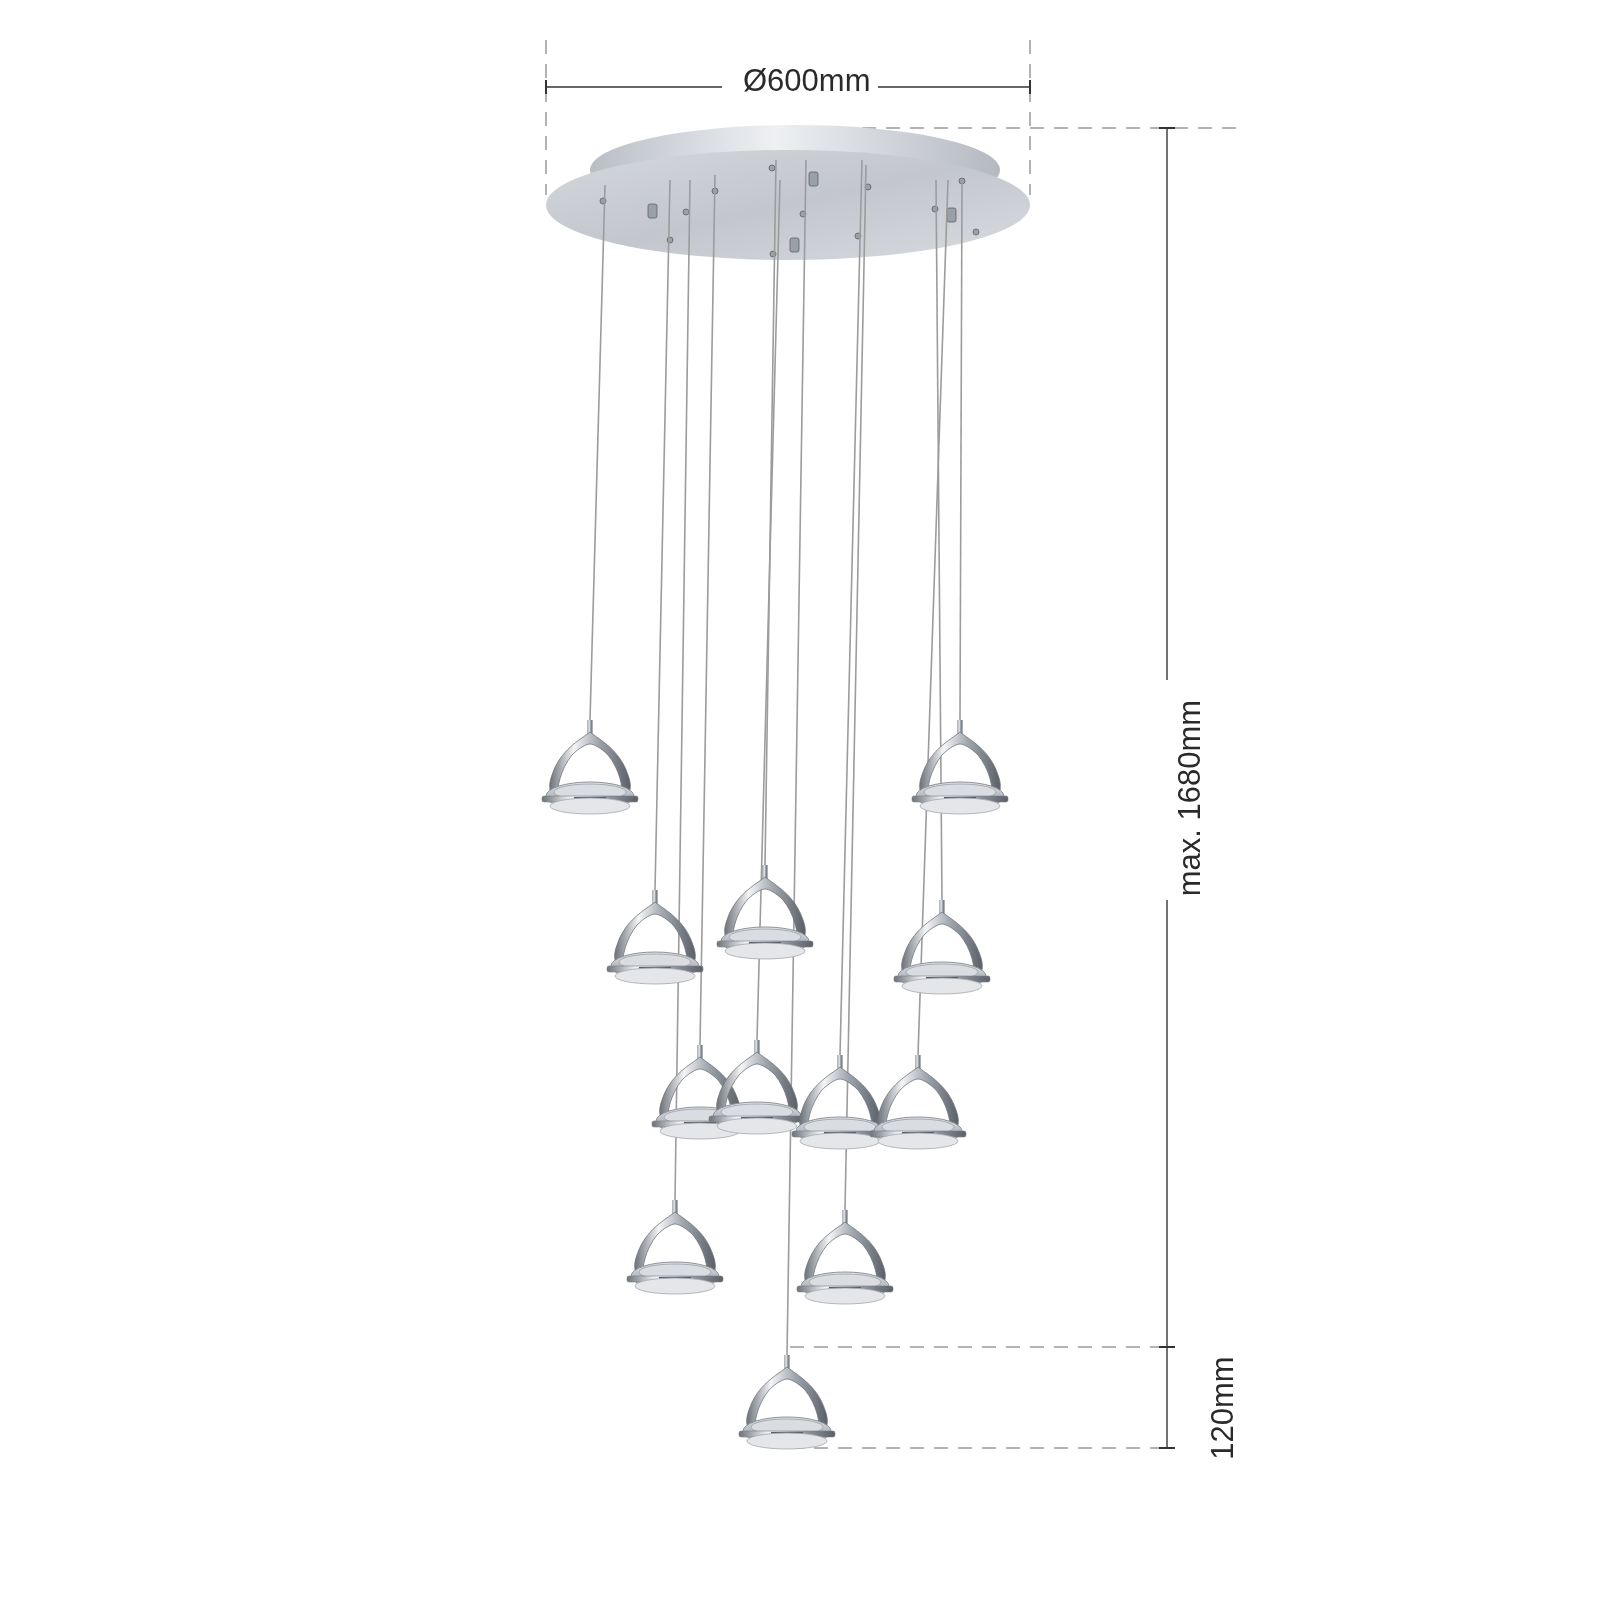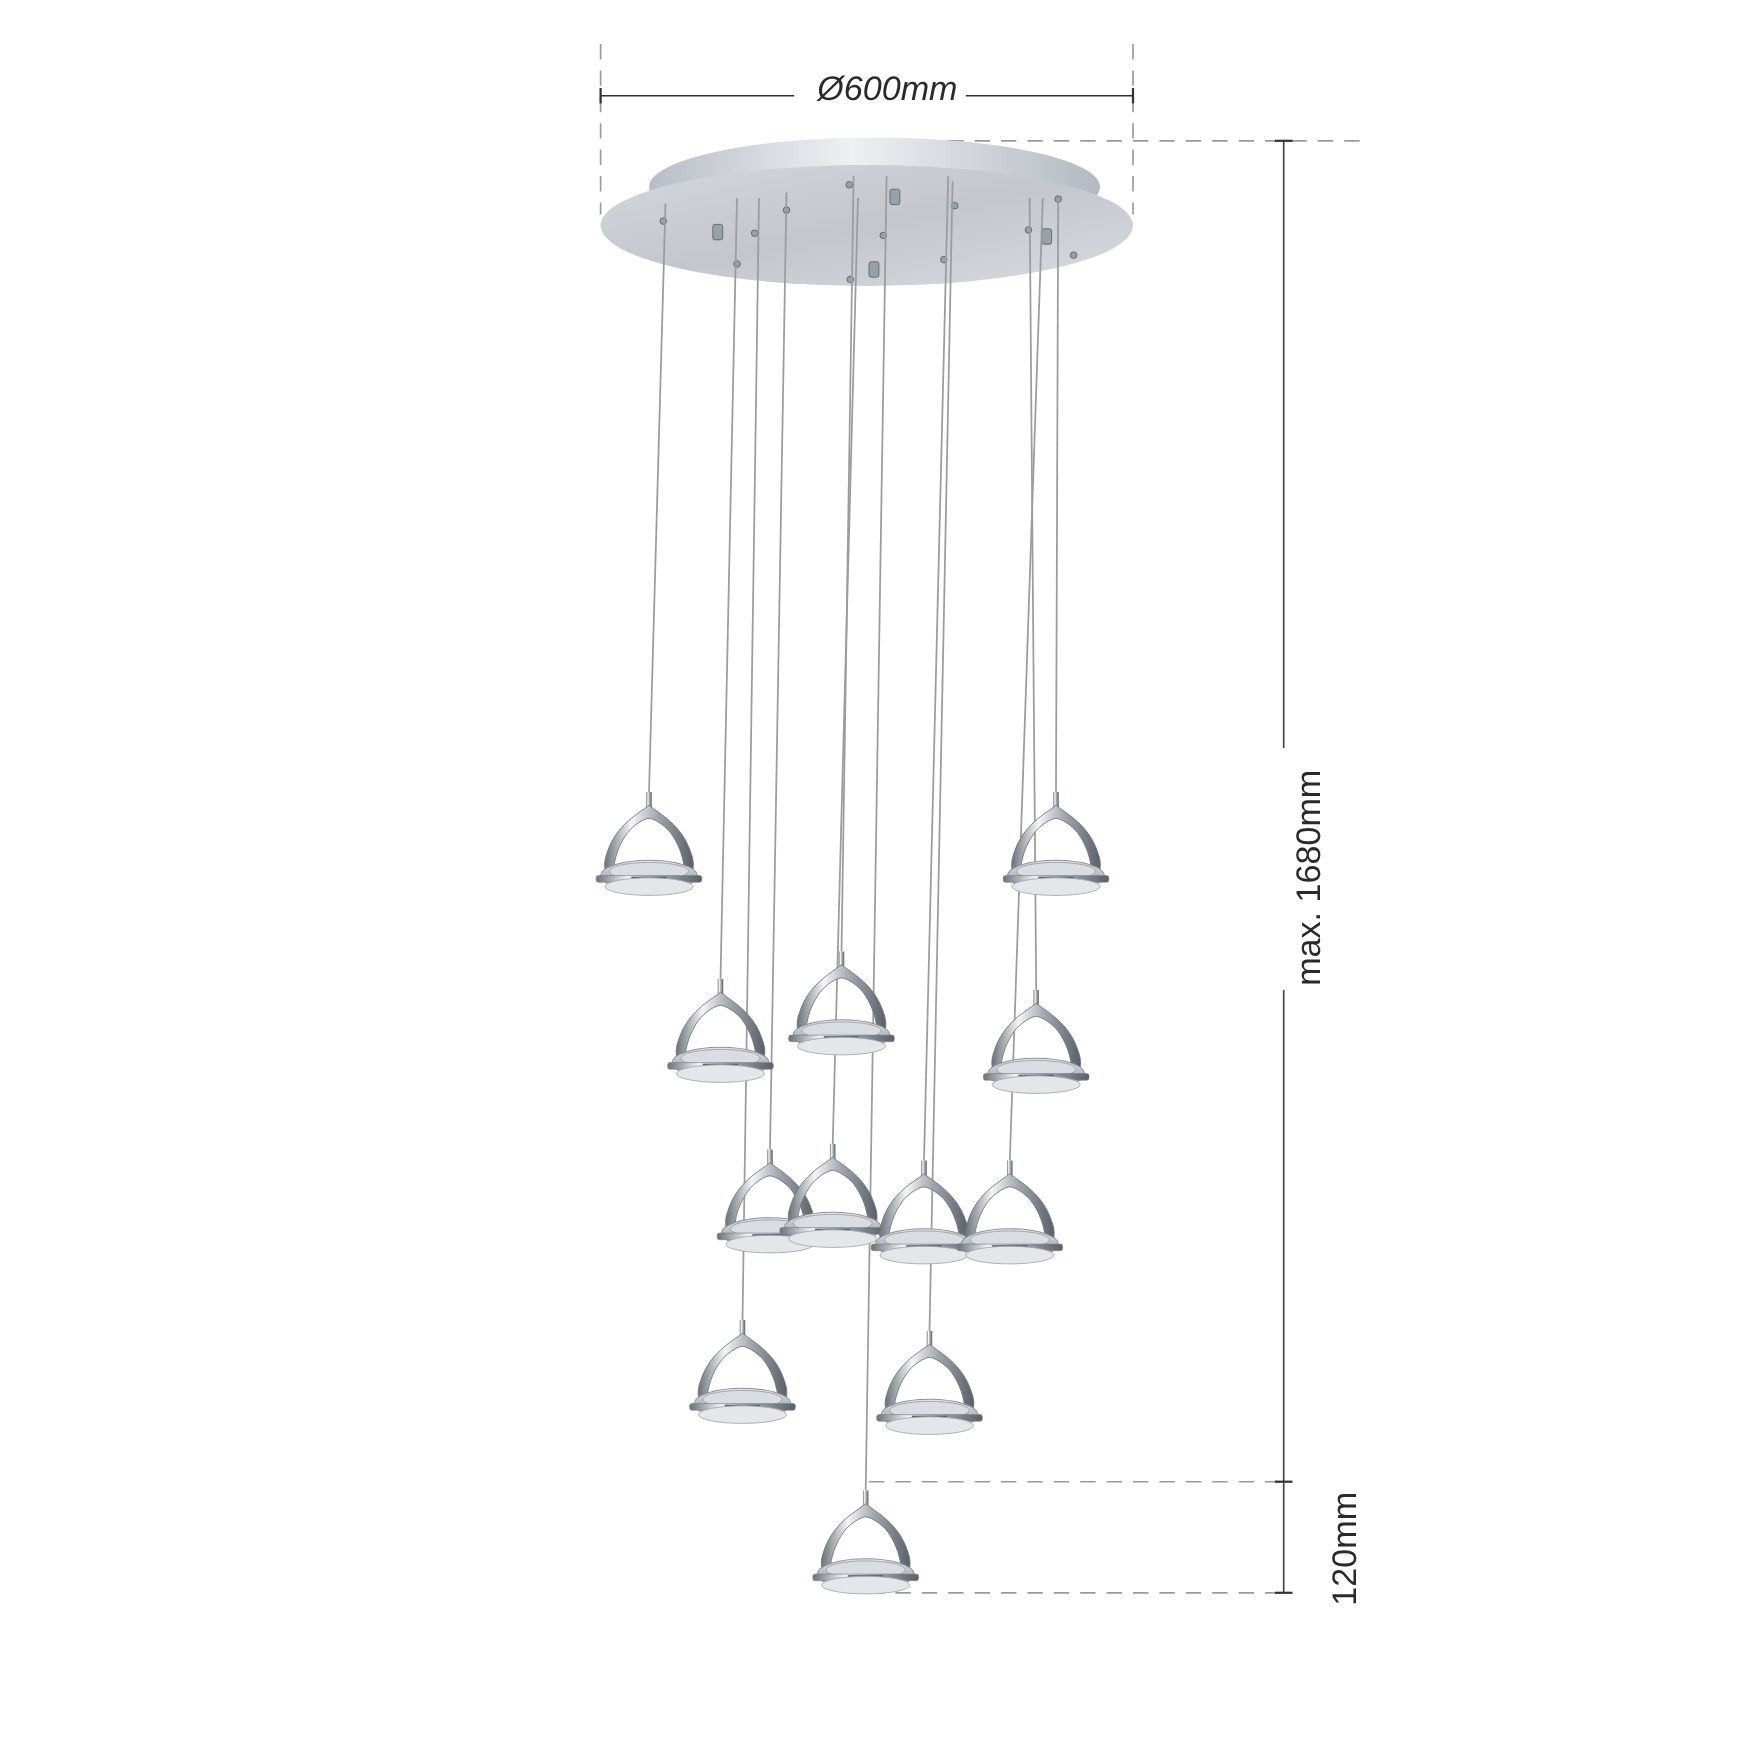--- a/index.html
+++ b/index.html
@@ -1,19 +1,19 @@
 <!DOCTYPE html>
 <html><head>
 <meta charset="utf-8">
 <style>
   html, body { margin:0; padding:0; background:#ffffff; }
   body { width:1600px; height:1600px; position:relative; overflow:hidden; font-family:"Liberation Sans", sans-serif; }
   #drawing { position:absolute; left:0; top:0; width:1600px; height:1600px; }
   .dim-label { position:absolute; color:#2a2a2a; font-family:"Liberation Sans", sans-serif; font-size:31px; white-space:nowrap; background:#fff; }
-  #dia-label { left:735px; top:63px; padding:0 8px;font-style:italic; }
+  #dia-label { left:735px; top:63px; padding:0 8px; }
   #height-label { left:1190px; top:798px; transform:translate(-50%,-50%) rotate(-90deg); }
   #pendant-label { left:1223px; top:1408px; transform:translate(-50%,-50%) rotate(-90deg); }
 </style>
 </head>
 <body>
 
 <svg id="drawing" viewBox="0 0 1600 1600" xmlns="http://www.w3.org/2000/svg">
   <defs>
     <linearGradient id="canopyTop" x1="0" y1="0" x2="1" y2="0">
       <stop offset="0" stop-color="#b9bec6"></stop>

